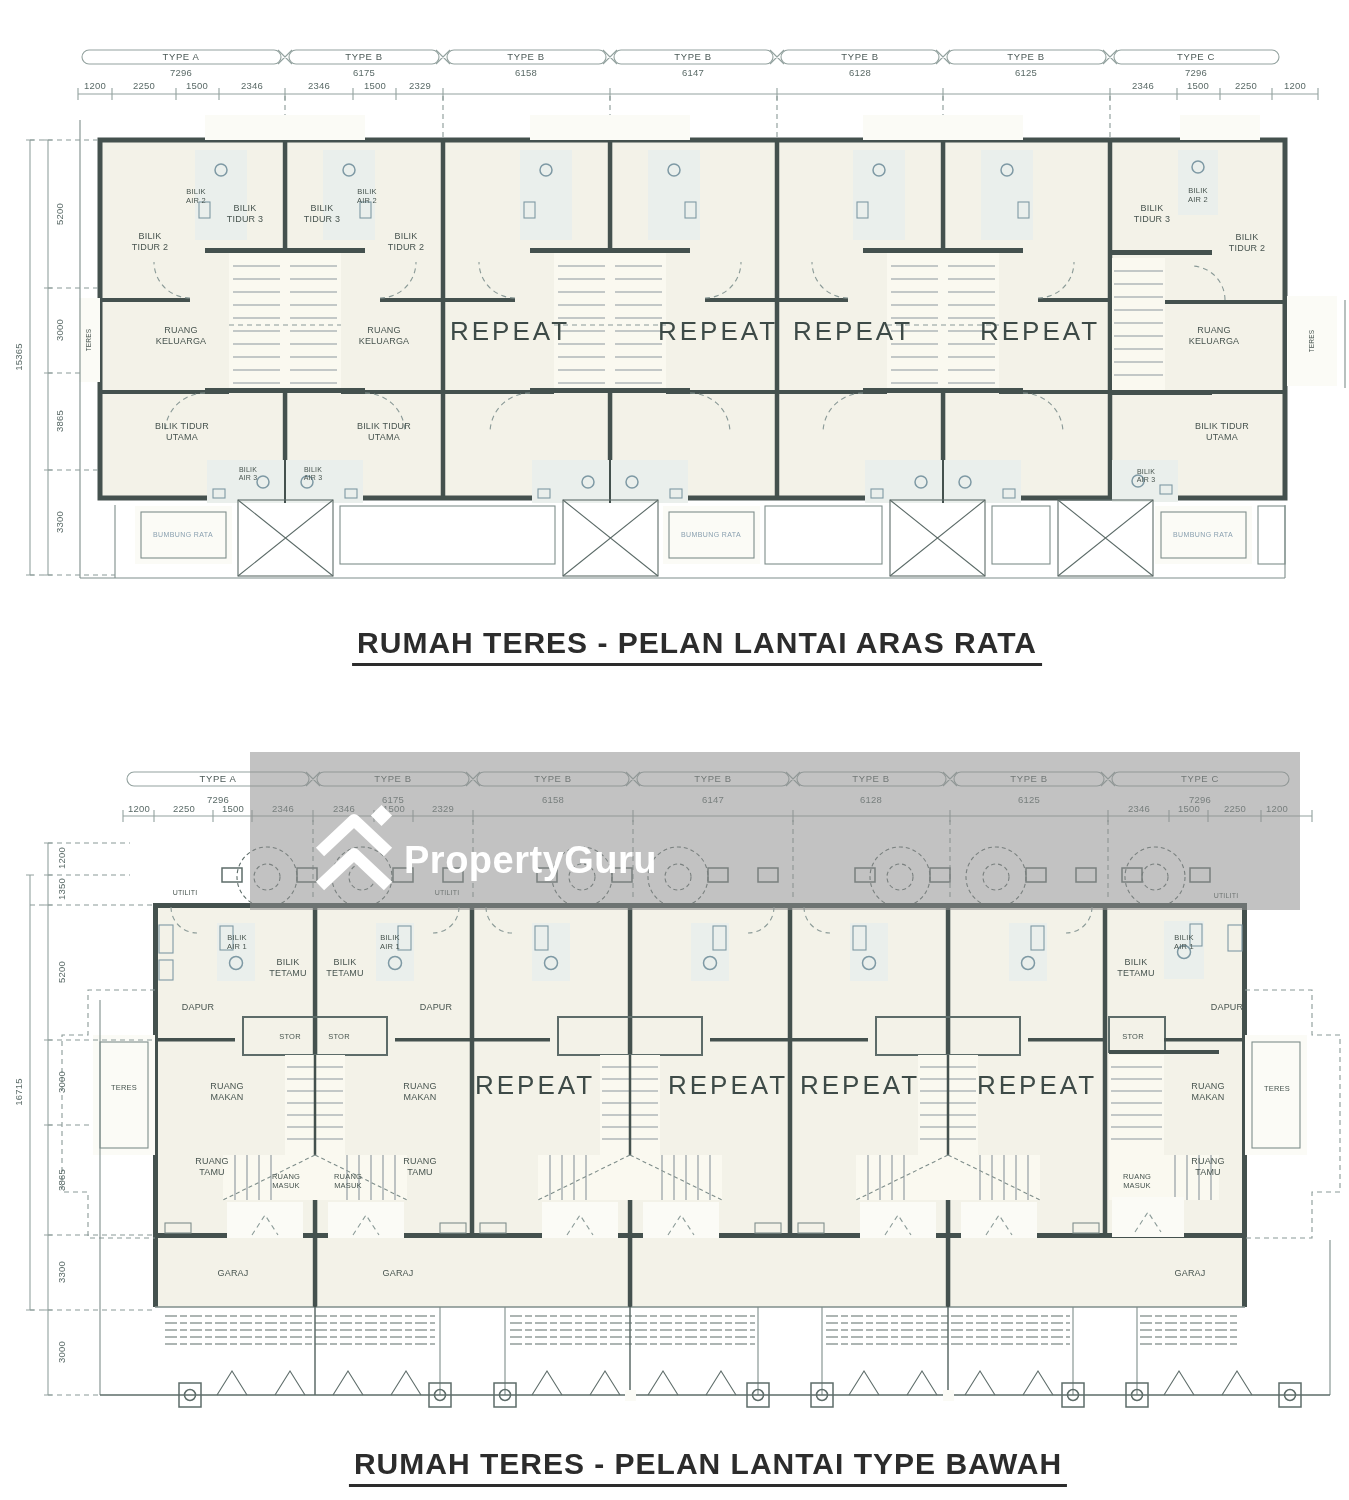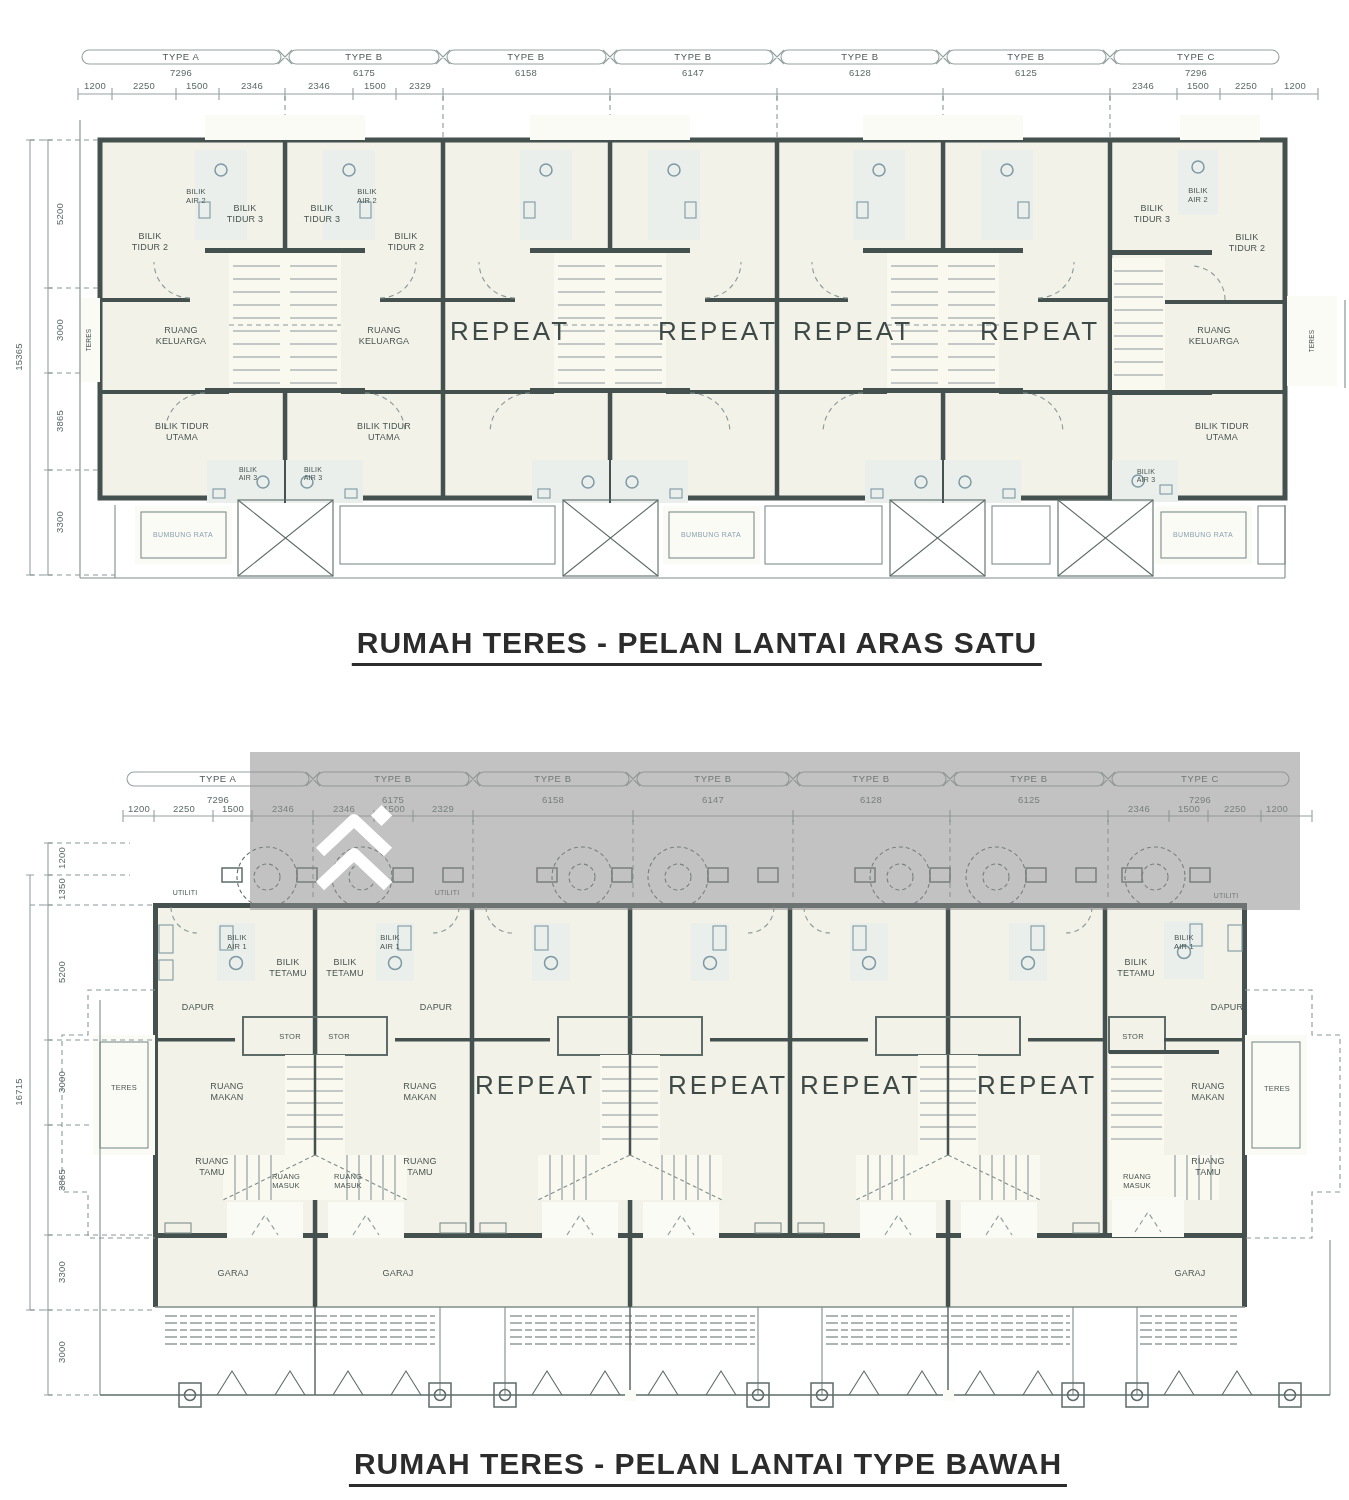--- a/index.html
+++ b/index.html
@@ -392,21 +392,21 @@
 <div class="t repeat" style="left:853px;top:331px">REPEAT</div>
 <div class="t repeat" style="left:1040px;top:331px">REPEAT</div>
 
 <div class="t roof" style="left:183px;top:535px">BUMBUNG RATA</div>
 <div class="t roof" style="left:711px;top:535px">BUMBUNG RATA</div>
 <div class="t roof" style="left:1203px;top:535px">BUMBUNG RATA</div>
 
 <div class="t rm vtxt" style="left:89px;top:340px">TERES</div>
 <div class="t rm vtxt" style="left:1312px;top:341px">TERES</div>
 
-<div class="t title" style="left:697px;top:646px">RUMAH TERES - PELAN LANTAI ARAS SATU</div>
+<div class="t title" style="left:697px;top:646px">RUMAH TERES - PELAN LANTAI ARAS RATA</div>
 
 <div class="t type" style="left:218px;top:779px">TYPE A</div>
 <div class="t type" style="left:393px;top:779px">TYPE B</div>
 <div class="t type" style="left:553px;top:779px">TYPE B</div>
 <div class="t type" style="left:713px;top:779px">TYPE B</div>
 <div class="t type" style="left:871px;top:779px">TYPE B</div>
 <div class="t type" style="left:1029px;top:779px">TYPE B</div>
 <div class="t type" style="left:1200px;top:779px">TYPE C</div>
 <div class="t dim" style="left:218px;top:800px">7296</div>
 <div class="t dim" style="left:393px;top:800px">6175</div>
@@ -475,14 +475,15 @@
 <div class="t repeat" style="left:1037px;top:1085px">REPEAT</div>
 
 <div class="t title" style="left:708px;top:1467px">RUMAH TERES - PELAN LANTAI TYPE BAWAH</div>
 
 <div class="wm-band"></div>
 <svg class="wm-logo" width="96" height="96" viewBox="0 0 96 96" style="left:308px;top:800px;z-index:6">
   <polyline points="12,52 46,20 80,52" fill="none" stroke="#ffffff" stroke-width="12" stroke-linejoin="round" stroke-linecap="butt"></polyline>
   <polyline points="12,86 46,54 80,86" fill="none" stroke="#ffffff" stroke-width="12" stroke-linejoin="round" stroke-linecap="butt"></polyline>
   <rect x="66" y="8" width="15" height="15" fill="#ffffff" transform="rotate(45 73.5 15.5)"></rect>
 </svg>
+<div class="wm-text">PropertyGuru</div>
 
 </div>
 
 </body></html>

